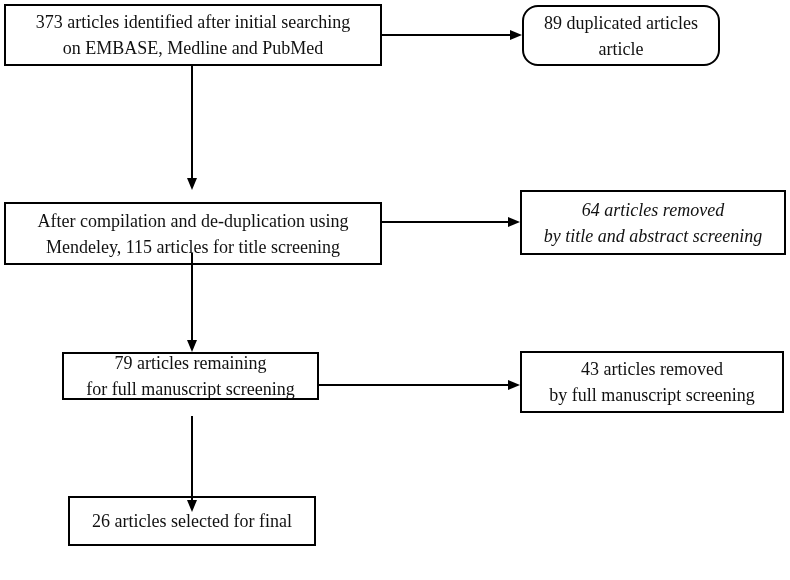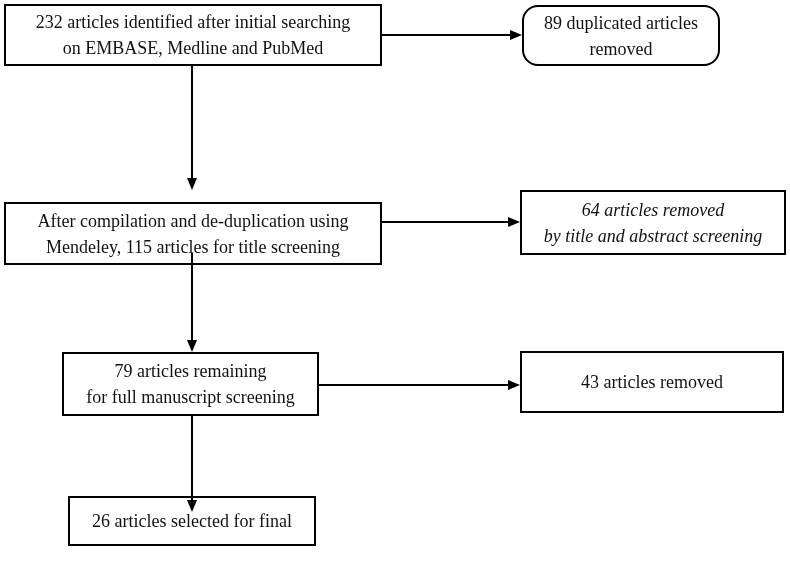--- a/index.html
+++ b/index.html
@@ -68,63 +68,64 @@
     height: 0;
     border-top: 5.5px solid transparent;
     border-bottom: 5.5px solid transparent;
     border-left: 12px solid #000000;
   }
   
   #box-identified       { left: 4px;   top: 4px;   width: 378px; height: 62px; }
   #box-duplicates       { left: 522px; top: 5px;   width: 198px; height: 61px; border-radius: 16px; }
   #box-title-screening  { left: 4px;   top: 190px; width: 378px; height: 63px; margin-top: 12px; }
   #box-title-removed    { left: 520px; top: 190px; width: 266px; height: 65px; font-style: italic; }
-  #box-full-screening   { left: 62px;  top: 352px; width: 257px; height: 64px; align-items: center; }
+  #box-full-screening   { left: 62px;  top: 352px; width: 257px; height: 48px; align-items: center; }
   #box-full-removed     { left: 520px; top: 351px; width: 264px; height: 62px; }
   #box-final-review     { left: 68px;  top: 496px; width: 248px; height: 50px; }
   
   #arrow-v1 { left: 185px; top: 66px;  height: 124px; }
   #arrow-v2 { left: 185px; top: 253px; height: 99px;  }
   #arrow-v3 { left: 185px; top: 416px; height: 96px;  }
   #arrow-h1 { left: 382px; top: 28px;  width: 140px;  }
   #arrow-h2 { left: 382px; top: 215px; width: 138px;  }
   #arrow-h3 { left: 319px; top: 378px; width: 201px;  }
 </style>
 </head>
 <body>
 
 <div class="canvas">
 
   <div class="fbox" id="box-identified">
-    <div class="fline">232 articles identified after initial searching</div>
+    <div class="fline">373 articles identified after initial searching</div>
     <div class="fline">on EMBASE, Medline and PubMed</div>
   </div>
 
   <div class="fbox" id="box-duplicates">
     <div class="fline">89 duplicated articles</div>
-    <div class="fline">removed</div>
+    <div class="fline">article</div>
   </div>
 
   <div class="fbox" id="box-title-screening">
     <div class="fline">After compilation and de-duplication using</div>
     <div class="fline">Mendeley, 115 articles for title screening</div>
   </div>
 
   <div class="fbox" id="box-title-removed">
     <div class="fline">64 articles removed</div>
     <div class="fline">by title and abstract screening</div>
   </div>
 
   <div class="fbox" id="box-full-screening">
     <div class="fline">79 articles remaining</div>
     <div class="fline">for full manuscript screening</div>
   </div>
 
   <div class="fbox" id="box-full-removed">
     <div class="fline">43 articles removed</div>
+    <div class="fline">by full manuscript screening</div>
   </div>
 
   <div class="fbox" id="box-final-review">
     <div class="fline">26 articles selected for final</div>
   </div>
 
   <div class="arrow v" id="arrow-v1">
     <div class="shaft-v"></div>
     <div class="head-down"></div>
   </div>

